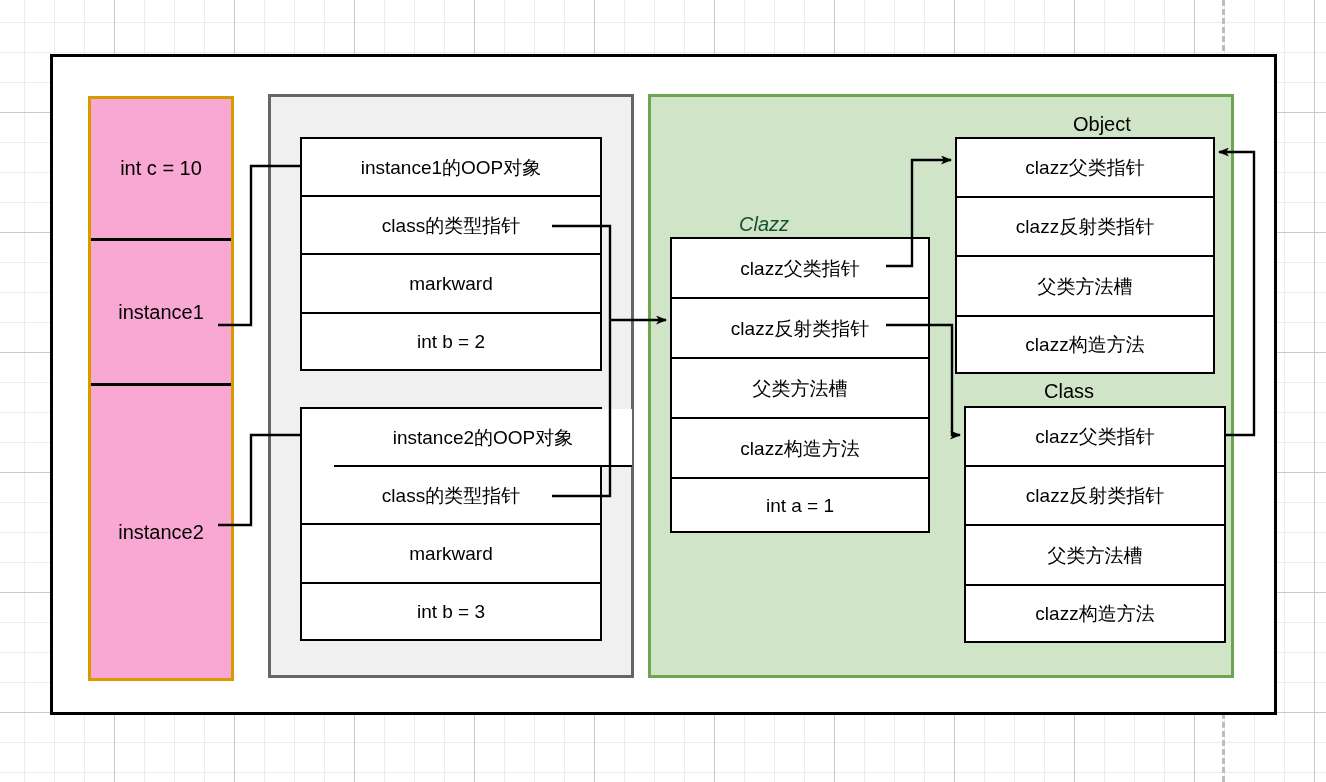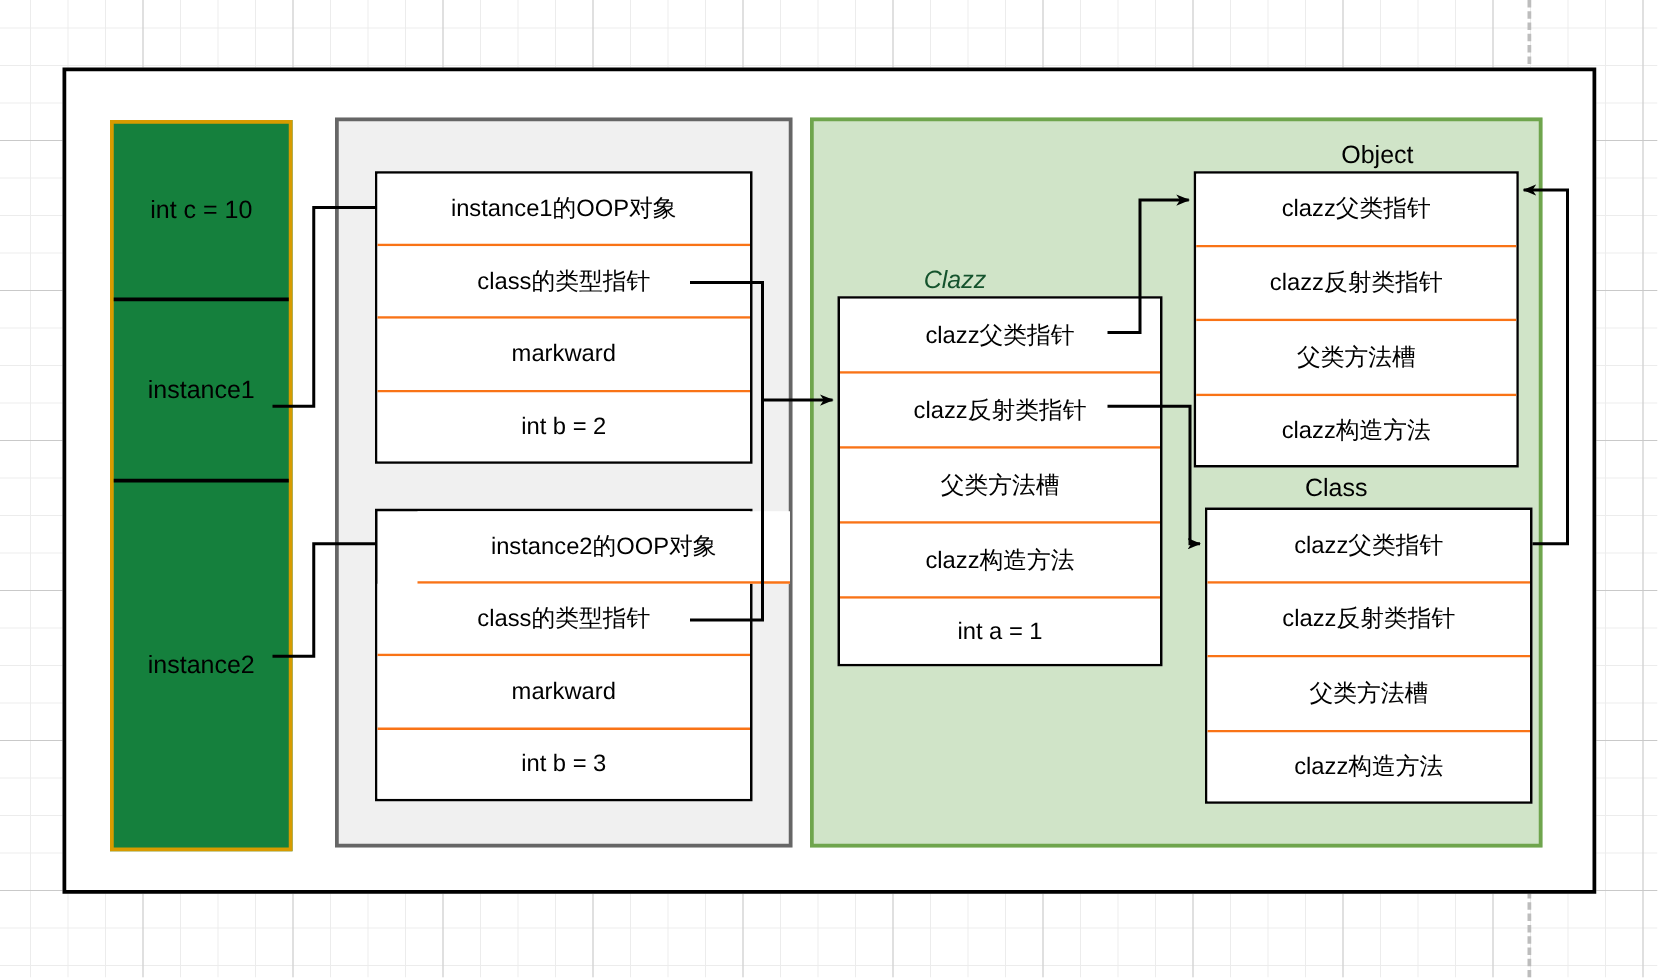--- a/index.html
+++ b/index.html
@@ -33,21 +33,21 @@
 
   
   .outer-frame{
     position:absolute;left:50px;top:54px;width:1227px;height:661px;
     border:3px solid #000;background:#ffffff;box-sizing:border-box;
   }
 
   
   .panel-stack{
     position:absolute;left:88px;top:96px;width:146px;height:585px;
-    background:#15803d;border:3px solid #d79b00;box-sizing:border-box;
+    background:#f9a8d4;border:3px solid #d79b00;box-sizing:border-box;
   }
   .stack-cell{
     position:absolute;left:0;width:100%;
     display:flex;align-items:center;
     box-sizing:border-box;
   }
   .stack-cell span{
     display:block;width:100%;text-align:center;
     font-size:20px;color:#000;
   }
@@ -66,21 +66,21 @@
   }
 
   
   .sbox{
     position:absolute;background:#ffffff;border:2px solid #000;
     box-sizing:border-box;
   }
   .srow{
     box-sizing:border-box;width:100%;
     display:flex;align-items:center;justify-content:center;
-    border-bottom:2px solid #f97316;
+    border-bottom:2px solid #000000;
     background:#ffffff;
   }
   .srow:last-child{border-bottom:none;}
   .srow span{font-size:19px;color:#000;line-height:1;}
 
   .box-caption{
     position:absolute;font-size:20px;color:#000;
     white-space:nowrap;
   }
   .box-caption.red{color:#14532d;font-style:italic;}

